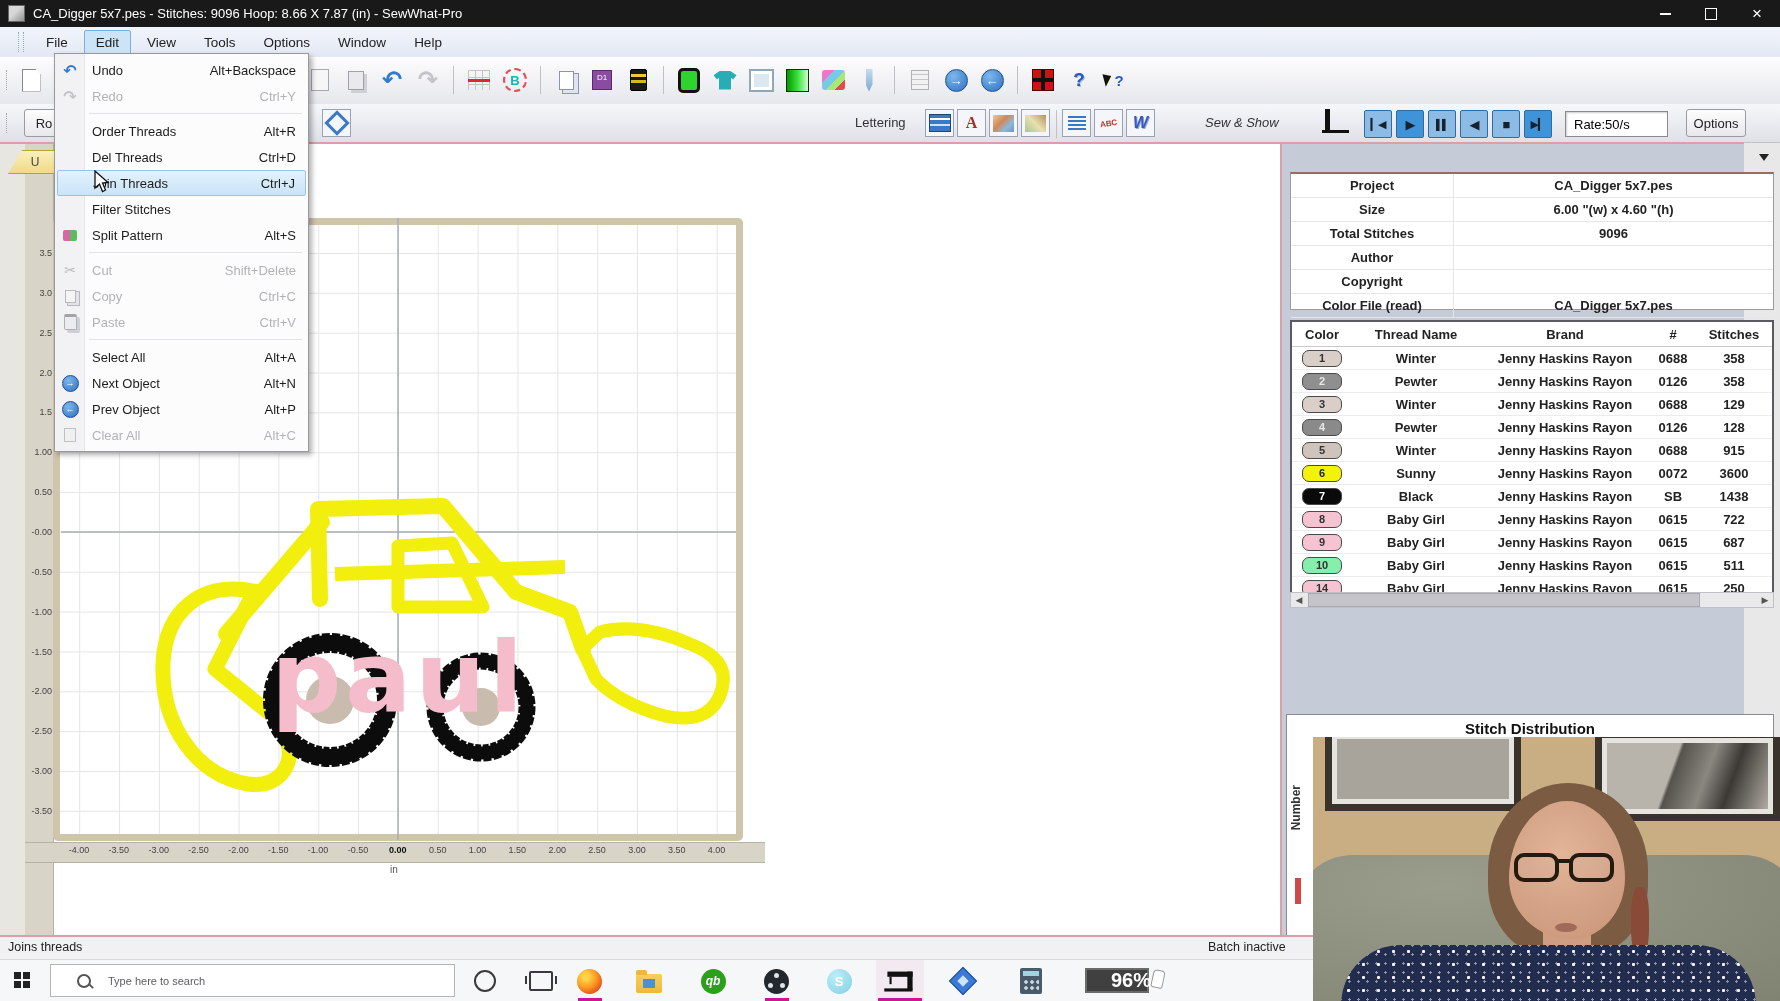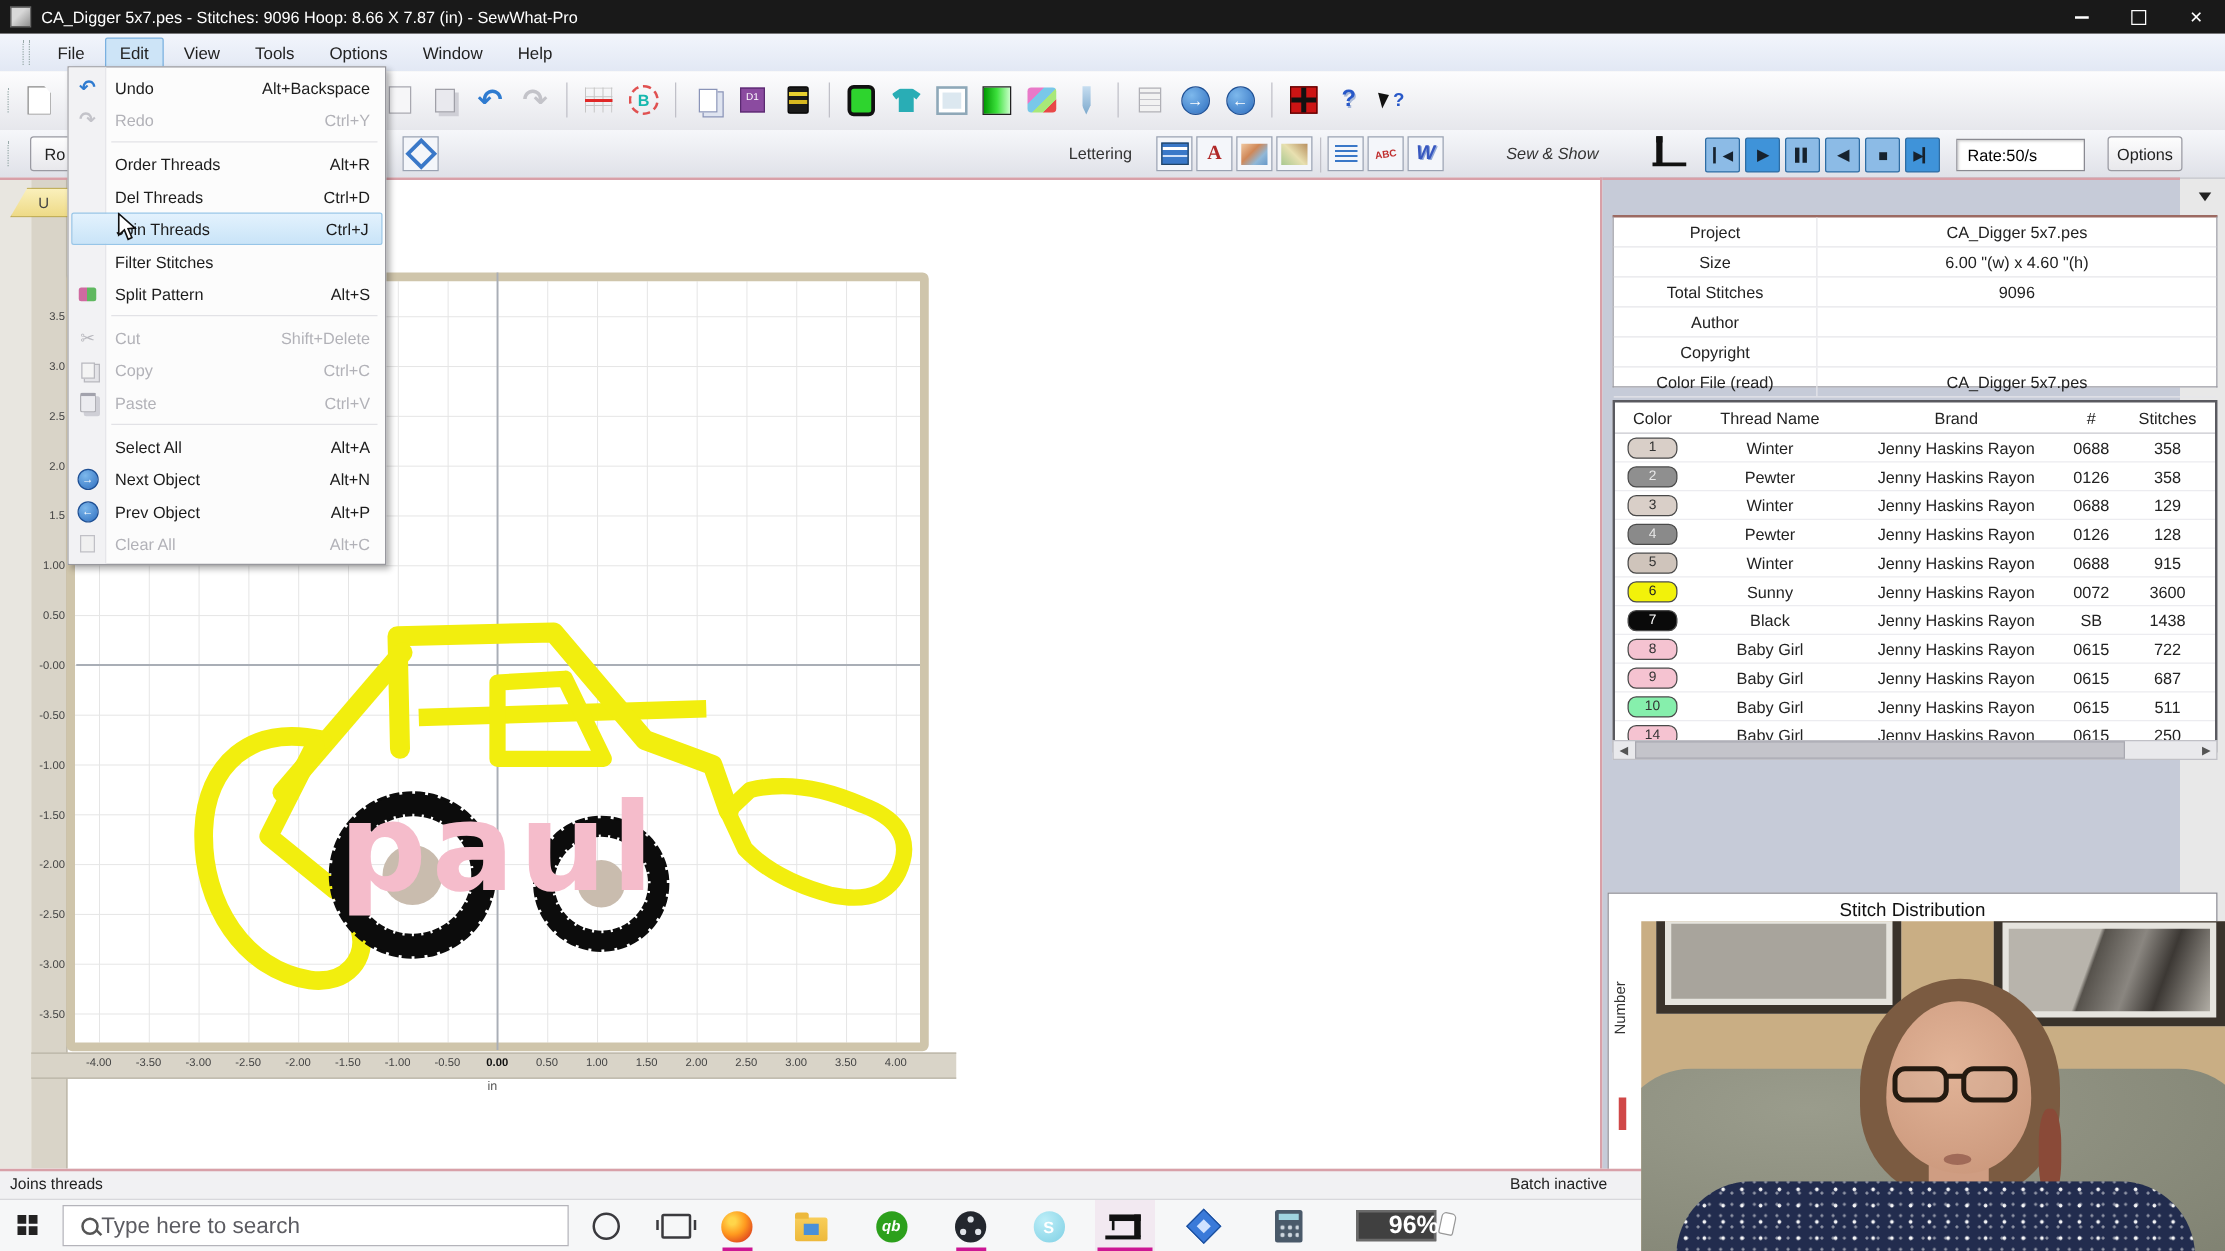--- a/index.html
+++ b/index.html
@@ -140,21 +140,21 @@
   .mi-ic.redo-icon::before{content:'↷';color:#c3c3c9;font-weight:bold;font-size:16px;}
   .mi-ic.split-pattern-icon::before{content:'';width:14px;height:11px;border-radius:2px;background:linear-gradient(90deg,#d06aa0 50%,#60b860 50%);}
   .mi-ic.cut-icon::before{content:'✂';color:#b8b8be;font-size:14px;}
   .mi-ic.copy-icon::before{content:'';width:9px;height:11px;background:#f4f4f4;border:1px solid #b8b8be;box-shadow:3px 2px 0 #e4e4e8,3px 2px 0 1px #b8b8be;}
   .mi-ic.paste-icon::before{content:'';width:11px;height:12px;background:#ececf0;border:1px solid #b0b0b6;border-top:3px solid #a2a2ac;border-radius:2px;}
   .mi-ic.next-object-icon::before,.mi-ic.prev-object-icon::before{width:15px;height:15px;font-size:9px;}
   .mi-ic.clear-all-icon::before{content:'';width:10px;height:12px;background:#f0f0f0;border:1px solid #c0c0c6;}
 
   
   .right-panel{position:absolute;left:1282px;top:142px;width:462px;height:793px;background:#c6cbd8;
-     border-top:2px solid #d8a0a8;box-sizing:border-box;}
+     border-top:2px solid #d8a0a8;box-sizing:border-box;font-weight:bold;}
   .panel-dd{position:absolute;left:472px;top:6px;width:20px;height:15px;display:flex;align-items:center;justify-content:center;}
   .panel-dd::before{content:'';border-left:5px solid transparent;border-right:5px solid transparent;border-top:7px solid #222;}
   .proj-table{position:absolute;left:8px;top:28px;width:484px;height:138px;background:#fff;border:1px solid #9a9aa2;
      border-top:2px solid #9c6a62;box-sizing:border-box;font-size:13px;color:#222;}
   .proj-row{display:flex;height:23px;line-height:23px;border-bottom:1px solid #e6e6ea;}
   .proj-row .pl{width:162px;text-align:center;border-right:1px solid #e6e6ea;}
   .proj-row .pv{flex:1;text-align:center;}
   .color-table{position:absolute;left:8px;top:176px;width:484px;background:#fff;border:2px solid #5a5a60;
      box-sizing:border-box;font-size:13px;color:#222;}
   .ct-row{display:flex;height:22px;align-items:center;border-bottom:1px solid #ececf0;}
@@ -177,21 +177,21 @@
 
   
   .statusbar{position:absolute;left:0;top:935px;width:1780px;height:24px;background:#f1f1f3;
      border-top:2px solid #d8a0a8;box-sizing:border-box;font-size:12.5px;color:#222;}
   .status-left{position:absolute;left:8px;top:3px;}
   .status-right{position:absolute;left:1208px;top:3px;}
   .taskbar{position:absolute;left:0;top:959px;width:1780px;height:42px;background:#f6f7f8;border-top:1px solid #d8d8dc;}
   .start-btn{position:absolute;left:14px;top:12px;width:17px;height:17px;}
   .start-btn::before{content:'';position:absolute;width:7px;height:7px;background:#222;box-shadow:9px 0 0 #222,0 9px 0 #222,9px 9px 0 #222;}
   .search-box{position:absolute;left:50px;top:4px;width:405px;height:33px;background:#fff;border:1px solid #b4b4ba;
-     box-sizing:border-box;display:flex;align-items:center;gap:2px;padding-left:14px;font-size:18px;color:#5c5c62;}
+     box-sizing:border-box;display:flex;align-items:center;gap:17px;padding-left:26px;font-size:11px;color:#5c5c62;}
   .mag{width:10px;height:10px;border:2px solid #555;border-radius:50%;position:relative;flex:0 0 auto;}
   .mag::after{content:'';position:absolute;left:9px;top:9px;width:6px;height:2px;background:#555;transform:rotate(45deg);}
   .tb-ico{position:absolute;top:8px;width:26px;height:26px;display:flex;align-items:center;justify-content:center;}
   .cortana{width:18px;height:18px;border:2.5px solid #3a3a3e;border-radius:50%;}
   .taskview{width:20px;height:16px;border:2px solid #3a3a3e;border-radius:2px;position:relative;}
   .taskview::before{content:'';position:absolute;left:-6px;top:3px;width:2px;height:8px;background:#3a3a3e;}
   .taskview::after{content:'';position:absolute;right:-6px;top:3px;width:2px;height:8px;background:#3a3a3e;}
   .firefox{width:25px;height:25px;border-radius:50%;background:radial-gradient(circle at 35% 32%,#ffd54a 12%,#ff9a1f 45%,#e5541f 75%,#b5301f 95%);}
   .folder{width:26px;height:19px;background:linear-gradient(#f8ce5a,#edb93c);border-radius:2px;position:relative;margin-top:4px;}
   .folder::before{content:'';position:absolute;left:0;top:-4px;width:11px;height:5px;background:#edb93c;border-radius:2px 2px 0 0;}

